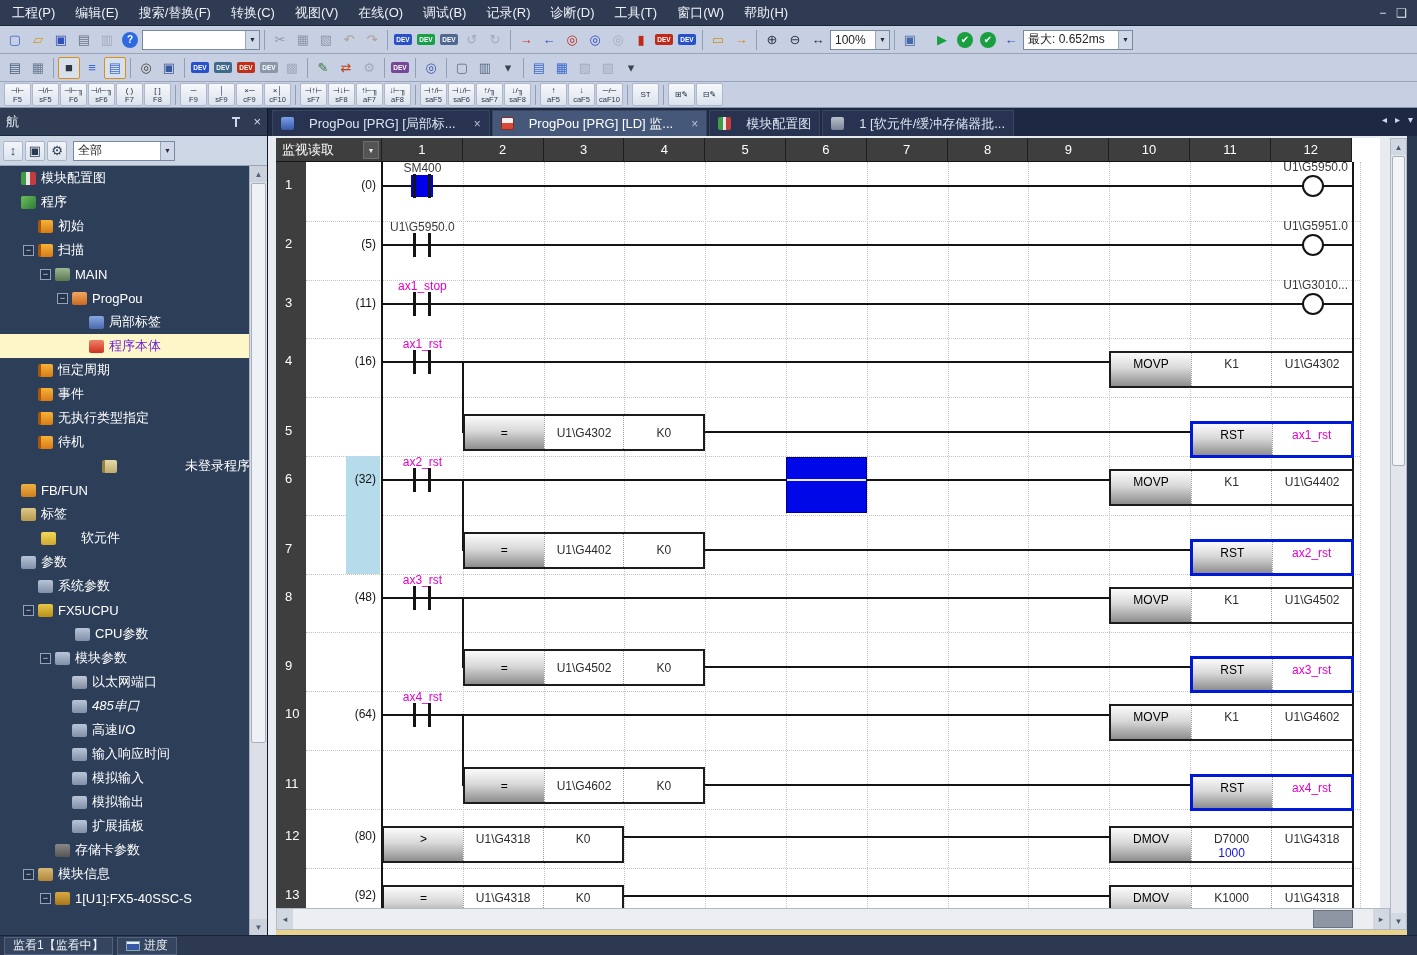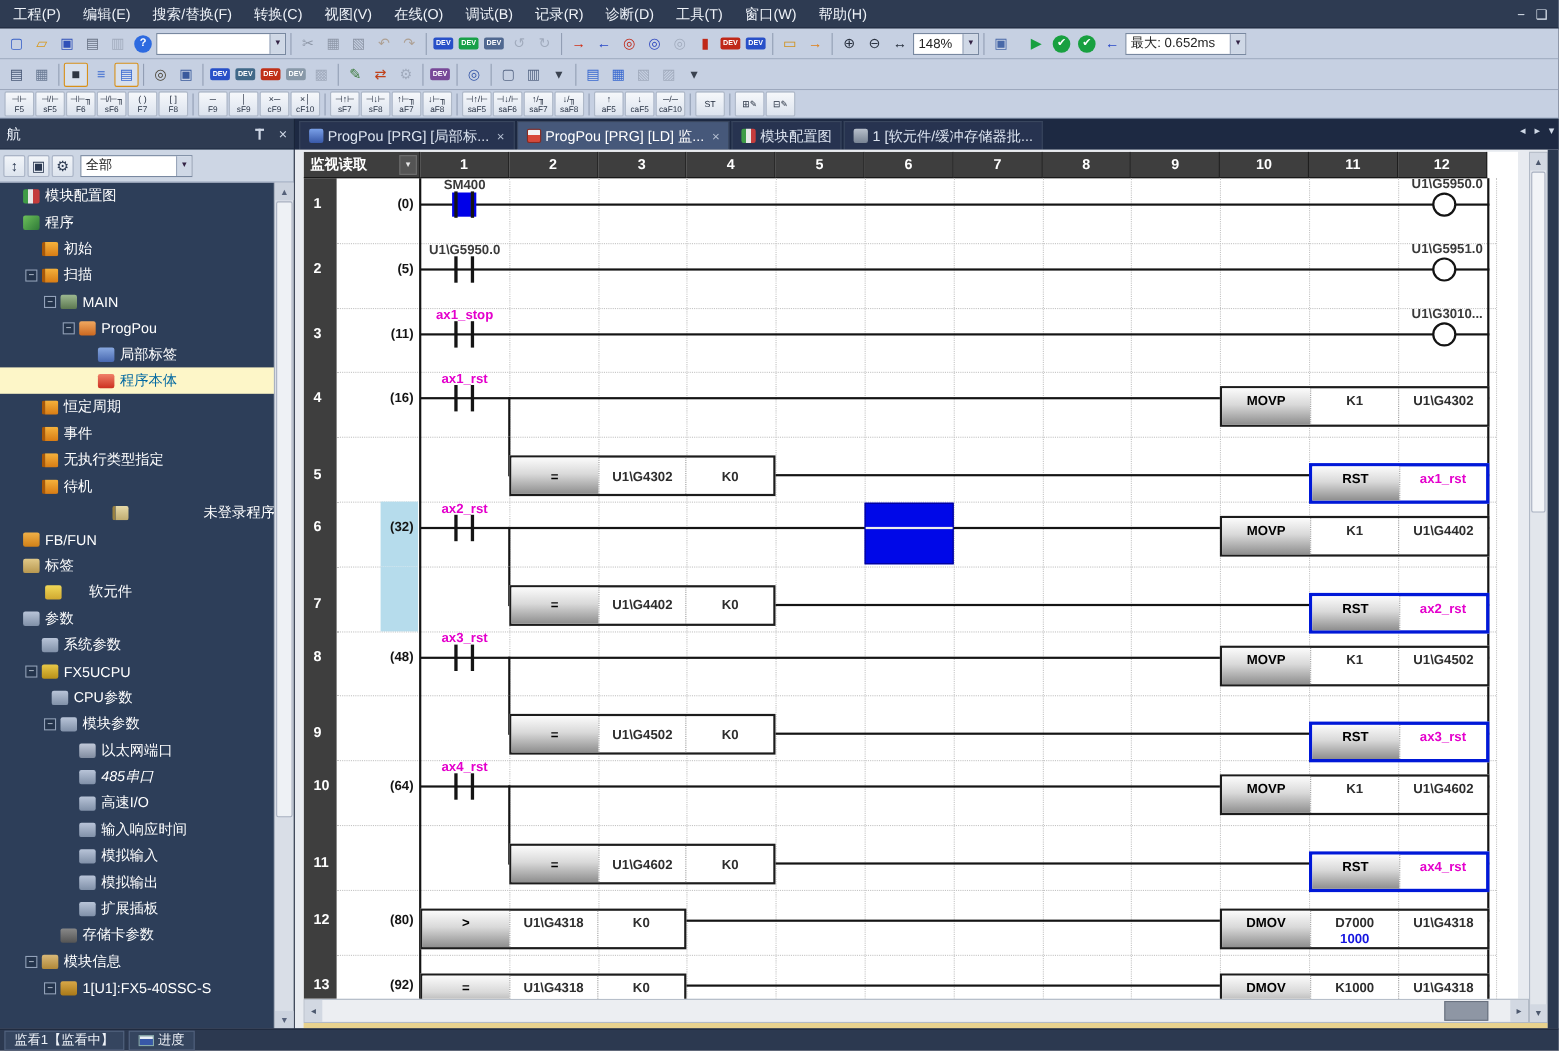--- a/index.html
+++ b/index.html
@@ -37,43 +37,43 @@
   .nav-title{height:28px;background:#2e3b52;color:#e8eef6;font-size:13px;display:flex;align-items:center;padding:0 6px;border-bottom:1px solid #1c2a40;}
   .nav-title .spacer{flex:1;}
   .pin{width:10px;height:12px;position:relative;margin-right:12px;}
   .pin:before{content:"";position:absolute;left:1px;top:1px;width:8px;height:2px;background:#cfd8e6;}
   .pin:after{content:"";position:absolute;left:4px;top:1px;width:2px;height:10px;background:#cfd8e6;}
   .navx{color:#cfd8e6;font-size:13px;}
   .nav-tools{height:30px;background:#cdd6e4;border-bottom:1px solid #98a4ba;display:flex;align-items:center;padding:0 3px;gap:2px;}
   .ntbtn{width:20px;height:20px;display:flex;align-items:center;justify-content:center;font-size:13px;color:#2a3850;border:1px solid #aab4c6;background:linear-gradient(#f2f5f9,#dde4ee);border-radius:2px;}
   .nav-tree{position:absolute;left:0;top:58px;width:250px;height:769px;overflow:hidden;}
   .trow{height:24px;display:flex;align-items:center;font-size:13px;color:#fff;white-space:nowrap;cursor:default;}
-  .trow.sel{background:#fdf6c8;color:#0369a1;text-align:right;}
+  .trow.sel{background:#fdf6c8;color:#6d28d9;text-align:right;}
   .texp{width:11px;height:11px;border:1px solid #93a2ba;background:#24344c;color:#d6dfec;font-size:9px;line-height:9px;text-align:center;margin-right:4px;flex:none;}
   .texp-sp{width:15px;flex:none;}
   .ticon{width:15px;height:13px;margin-right:5px;border-radius:2px;flex:none;}
   .navscroll{position:absolute;right:0;top:58px;width:18px;height:769px;background:#d9dee7;border-left:1px solid #aab2c0;}
   .navscroll .sarr{position:absolute;left:0;width:17px;height:16px;background:#cbd2de;color:#55617a;font-size:8px;display:flex;align-items:center;justify-content:center;}
   .navscroll .sthumb{position:absolute;left:1px;width:15px;background:#eef1f5;border:1px solid #a8b0c0;border-radius:2px;}
 
   
   .main{position:relative;flex:1;height:827px;background:#1d2942;}
   .tabbar{position:absolute;left:0;top:0;width:100%;height:28px;background:#1d2942;display:flex;align-items:flex-end;padding-left:4px;}
-  .tab{height:26px;display:flex;align-items:center;gap:4px;padding:0 8px;background:#273350;color:#dce4f0;font-size:13px;margin-right:2px;border:1px solid #39465e;border-bottom:none;white-space:nowrap;cursor:default;}
+  .tab{height:26px;display:flex;align-items:center;gap:15px;padding:0 8px;background:#273350;color:#dce4f0;font-size:13px;margin-right:2px;border:1px solid #39465e;border-bottom:none;white-space:nowrap;cursor:default;}
   .tab.active{background:#46587a;color:#fff;}
   .tab .tclose{color:#b8c2d4;font-size:12px;margin-left:3px;}
   .tico{width:13px;height:13px;border-radius:2px;flex:none;}
   .ti-label{background:linear-gradient(180deg,#7aa0e8,#3858a8);}
   .ti-ladder{background:linear-gradient(180deg,#f2f2f2 45%,#d84838 45%);border:1px solid #8a2a20;}
   .ti-module{background:linear-gradient(90deg,#3f9b46 35%,#e8e8e8 35%,#e8e8e8 65%,#c43c3c 65%);}
   .ti-dev{background:linear-gradient(180deg,#b8c0cc,#788494);}
   .tabctrl{position:absolute;right:4px;top:6px;display:flex;gap:8px;color:#cfd8e6;font-size:10px;}
 
   .ladder-wrap{position:absolute;left:0;top:28px;width:100%;height:799px;background:#e8ebf0;}
-  .canvas{position:absolute;left:8px;top:2px;width:1104px;height:770px;background:#ffffff;overflow:hidden;font-weight:bold;}
+  .canvas{position:absolute;left:8px;top:2px;width:1104px;height:770px;background:#ffffff;overflow:hidden;}
   .lhead{position:absolute;top:0;height:24px;background:#3e3e3e;color:#fff;font-size:13px;display:flex;align-items:center;justify-content:center;border-right:1px solid #1e1e1e;border-bottom:1px solid #141414;cursor:default;}
   .lmon{justify-content:flex-start;padding-left:6px;position:relative;}
   .lmon .marr{position:absolute;right:2px;top:3px;width:16px;height:18px;background:#545454;border:1px solid #6e6e6e;color:#e8e8e8;font-size:7px;display:flex;align-items:center;justify-content:center;}
   .gutter{position:absolute;left:0;top:24px;width:30px;height:746px;background:#3e3e3e;z-index:1;}
   .rungno{position:absolute;left:0;width:30px;font-size:13px;color:#fff;z-index:2;padding-left:9px;}
   .stepno{position:absolute;font-size:12px;color:#141414;text-align:right;z-index:2;}
   .hlbar{position:absolute;background:#b6dcec;z-index:0;}
   .wire{position:absolute;height:2px;background:#141414;z-index:1;}
   .vline{position:absolute;width:2px;background:#141414;z-index:1;}
   .rail{position:absolute;width:2px;background:#141414;top:24px;height:746px;z-index:2;}
@@ -243,21 +243,21 @@
       <div class="tbtn">
         <div style="color: rgb(42, 50, 64);">⊕</div>
       </div>
       <div class="tbtn">
         <div style="color: rgb(42, 50, 64);">⊖</div>
       </div>
       <div class="tbtn">
         <div style="color: rgb(42, 50, 64);">↔</div>
       </div>
       <div class="tcombo" style="width: 60px;">
-        <div>148%</div>
+        <div>100%</div>
         <div class="arr">▼</div>
       </div>
       <div class="tsep"></div>
       <div class="tbtn">
         <div style="color: rgb(72, 104, 168);">▣</div>
       </div>
       <div class="tgap" style="width: 8px;"></div>
       <div class="tbtn">
         <div style="color: rgb(24, 160, 64);">▶</div>
       </div>
@@ -571,21 +571,21 @@
           <div class="trow" style="padding-left: 23px;">
             <div class="texp-sp"></div>
             <div class="ticon i-param"></div>
             <div>系统参数</div>
           </div>
           <div class="trow" style="padding-left: 23px;">
             <div class="texp">−</div>
             <div class="ticon i-cpu"></div>
             <div>FX5UCPU</div>
           </div>
-          <div class="trow" style="padding-left: 32px; text-align: center;">
+          <div class="trow" style="padding-left: 60px; text-align: center;">
             <div class="texp-sp"></div>
             <div class="ticon i-param"></div>
             <div>CPU参数</div>
           </div>
           <div class="trow" style="padding-left: 40px;">
             <div class="texp">−</div>
             <div class="ticon i-param"></div>
             <div>模块参数</div>
           </div>
           <div class="trow" style="padding-left: 57px;">

